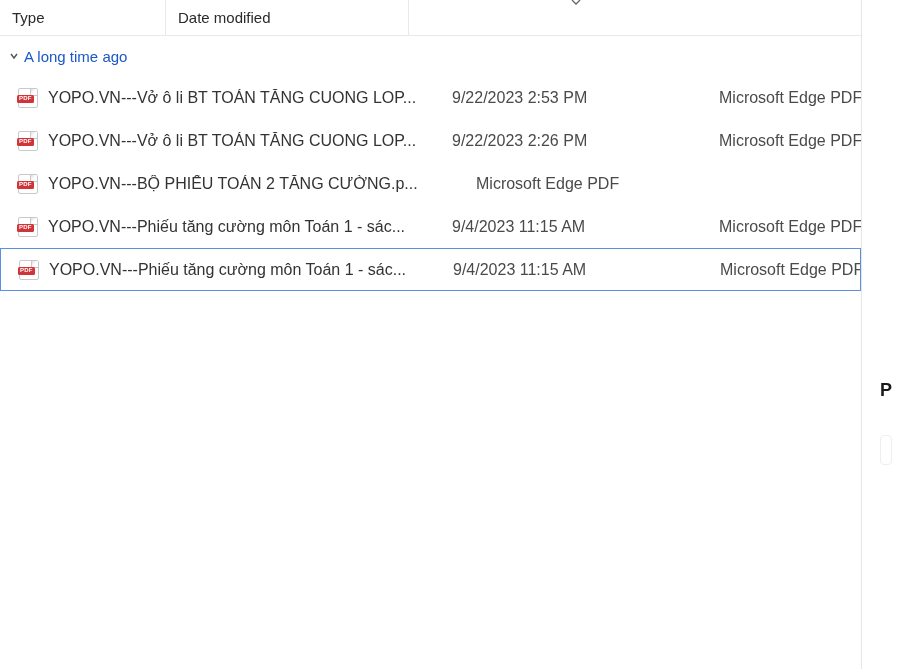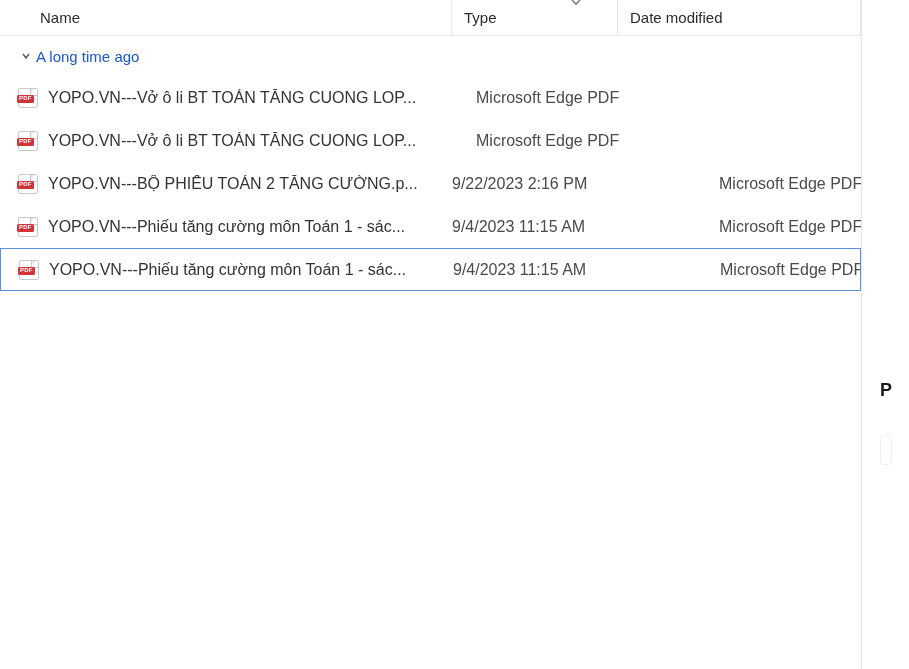--- a/index.html
+++ b/index.html
@@ -72,21 +72,21 @@
   .hcol.type    { width: 166px; }
   .headers .hcol { color: #2b2b2b; font-weight: 400; }
   
   .body {
     padding-top: 0px;
   }
   .group-row {
     display: flex;
     align-items: center;
     height: 40px;
-    padding-left: 18px;
+    padding-left: 6px;
     cursor: default;
     user-select: none;
   }
   .group-row .chev {
     width: 16px;
     height: 16px;
     display: inline-flex;
     align-items: center;
     justify-content: center;
     color: #555;
@@ -171,23 +171,20 @@
     width: 12px;
   }
 </style>
 </head>
 <body>
 
 <div class="wrap">
   <div class="main">
 
     <div class="headers">
-      <div class="hcol name">
-        <span>Name</span>
-      </div>
       <div class="hcol type">
         <span>Type</span>
       </div>
       <div class="hcol date">
         <span>Date modified</span>
       </div>
       <svg class="sort-ind" viewBox="0 0 12 8">
         <polyline points="2,2 6,6 10,2" fill="none" stroke="#666" stroke-width="1.3"></polyline>
       </svg>
     </div>
@@ -203,37 +200,38 @@
         <span class="gname">A long time ago</span>
       </div>
 
       <div id="rows">
           <div class="row">
             <div class="icon">
               <div class="fold"></div>
               <div class="badge">PDF</div>
             </div>
             <div class="fname">YOPO.VN---Vở ô li BT TOÁN TĂNG CUONG LOP...</div>
+            <div class="fdate">9/22/2023 2:53 PM</div>
             <div class="ftype">Microsoft Edge PDF</div>
           </div>
           <div class="row">
             <div class="icon">
               <div class="fold"></div>
               <div class="badge">PDF</div>
             </div>
             <div class="fname">YOPO.VN---Vở ô li BT TOÁN TĂNG CUONG LOP...</div>
+            <div class="fdate">9/22/2023 2:26 PM</div>
             <div class="ftype">Microsoft Edge PDF</div>
           </div>
           <div class="row">
             <div class="icon">
               <div class="fold"></div>
               <div class="badge">PDF</div>
             </div>
             <div class="fname">YOPO.VN---BỘ PHIẾU TOÁN 2 TĂNG CƯỜNG.p...</div>
-            <div class="fdate">9/22/2023 2:16 PM</div>
             <div class="ftype">Microsoft Edge PDF</div>
           </div>
           <div class="row">
             <div class="icon">
               <div class="fold"></div>
               <div class="badge">PDF</div>
             </div>
             <div class="fname">YOPO.VN---Phiếu tăng cường môn Toán 1 - sác...</div>
             <div class="fdate">9/4/2023 11:15 AM</div>
             <div class="ftype">Microsoft Edge PDF</div>

